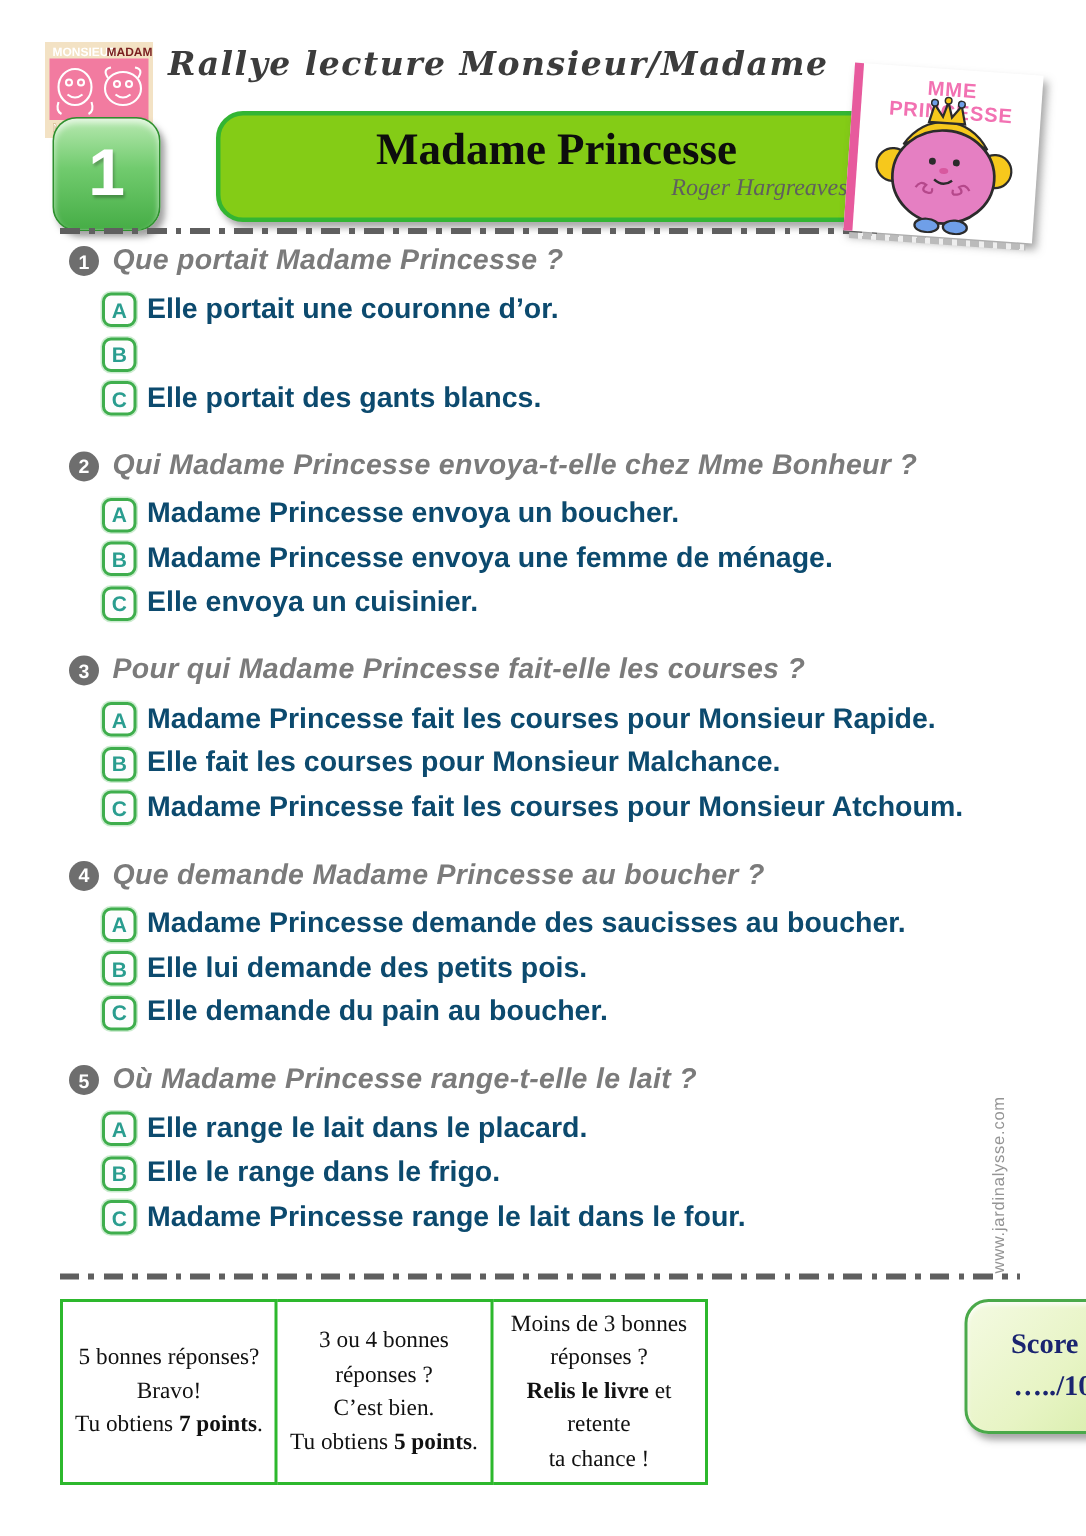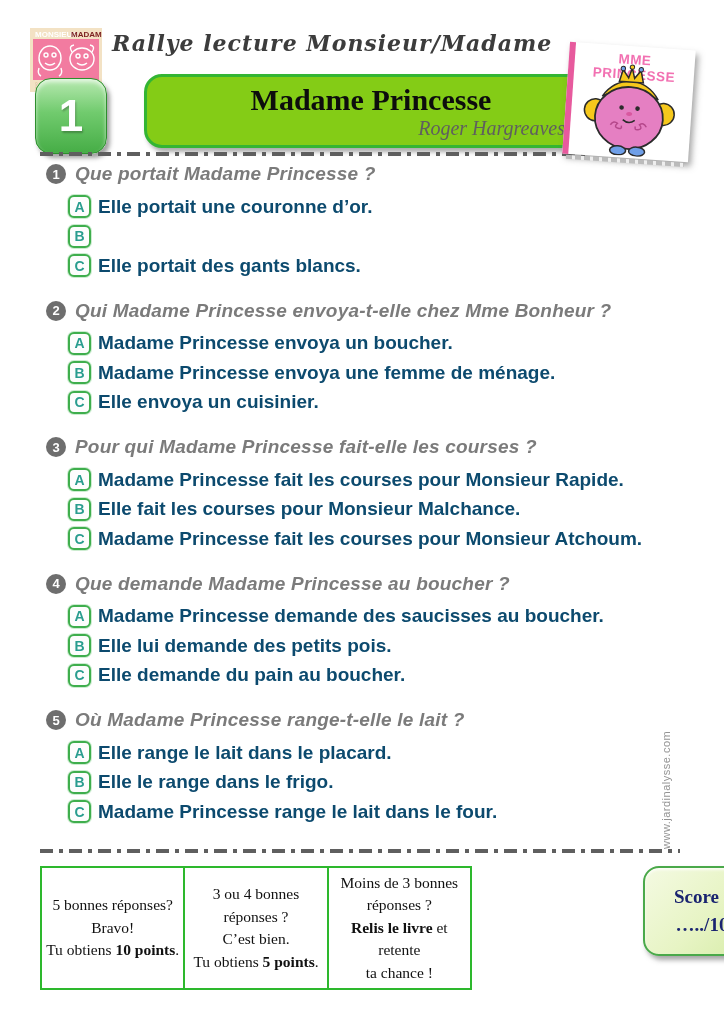--- a/index.html
+++ b/index.html
@@ -15,21 +15,21 @@
          background:linear-gradient(180deg,#b7e9b0 0%,#71cb6e 45%,#46ad46 100%);
          border:1px solid #2e8f2e;box-shadow:3px 4px 4px rgba(70,70,70,.5), inset 0 3px 4px rgba(255,255,255,.65);
          display:flex;align-items:center;justify-content:center;}
   .badge span{color:#fff;font-size:44px;font-weight:bold;text-shadow:1px 2px 2px rgba(0,0,0,.25);line-height:1;}
 
   .title-card{position:absolute;left:120px;top:74px;width:448px;height:68px;background:#84cc16;
               border:3px solid #33b533;border-radius:18px;box-shadow:3px 4px 4px rgba(70,70,70,.45);margin-left:24px;}
   .title-card .book-title{display:block;text-align:center;margin-top:7px;font-family:"Liberation Serif",serif;
               font-weight:bold;font-size:30px;color:#0d0d0d;line-height:1.05;}
   .title-card .book-author{display:block;text-align:right;padding-right:30px;font-family:"Liberation Serif",serif;
-              font-style:italic;font-size:20px;color:#5f5f5f;margin-top:1px;padding-left:28px;}
+              font-style:italic;font-size:16px;color:#5f5f5f;margin-top:1px;padding-left:28px;}
 
   
   .book-cover{position:absolute;left:566px;top:46px;width:126px;height:112px;background:#ffffff;
               transform:rotate(4deg);box-shadow:3px 4px 6px rgba(90,90,90,.55);z-index:5;}
   .book-cover .spine{position:absolute;left:0;top:0;width:6px;height:100%;background:#e75a9d;}
   .book-cover .cover-title{position:absolute;left:10px;top:6px;width:112px;text-align:center;
               font-weight:bold;font-size:13.5px;letter-spacing:.5px;color:#f271b2;}
   .book-cover .pages{position:absolute;left:4px;bottom:-5px;width:118px;height:4px;
               background:repeating-linear-gradient(90deg,#bbb 0 6px,#eee 6px 9px);}
   .char-svg{position:absolute;left:8px;top:18px;}
@@ -242,21 +242,21 @@
   <div class="watermark">www.jardinalysse.com</div>
 
   <div class="dash dash-bottom"></div>
 
   <table class="footer-table">
     <tbody>
         <tr>
       <td>
         <span>5 bonnes réponses?</span><br>
         <span>Bravo!</span><br>
-        <span>Tu obtiens </span><b>10 points</b><span>.</span>
+        <span>Tu obtiens </span><b>7 points</b><span>.</span>
       </td>
       <td>
         <span>3 ou 4 bonnes réponses ?</span><br>
         <span>C’est bien.</span><br>
         <span>Tu obtiens </span><b>5 points</b><span>.</span>
       </td>
       <td>
         <span>Moins de 3 bonnes</span><br>
         <span>réponses ?</span><br>
         <b>Relis le livre</b><span> et retente</span><br>

